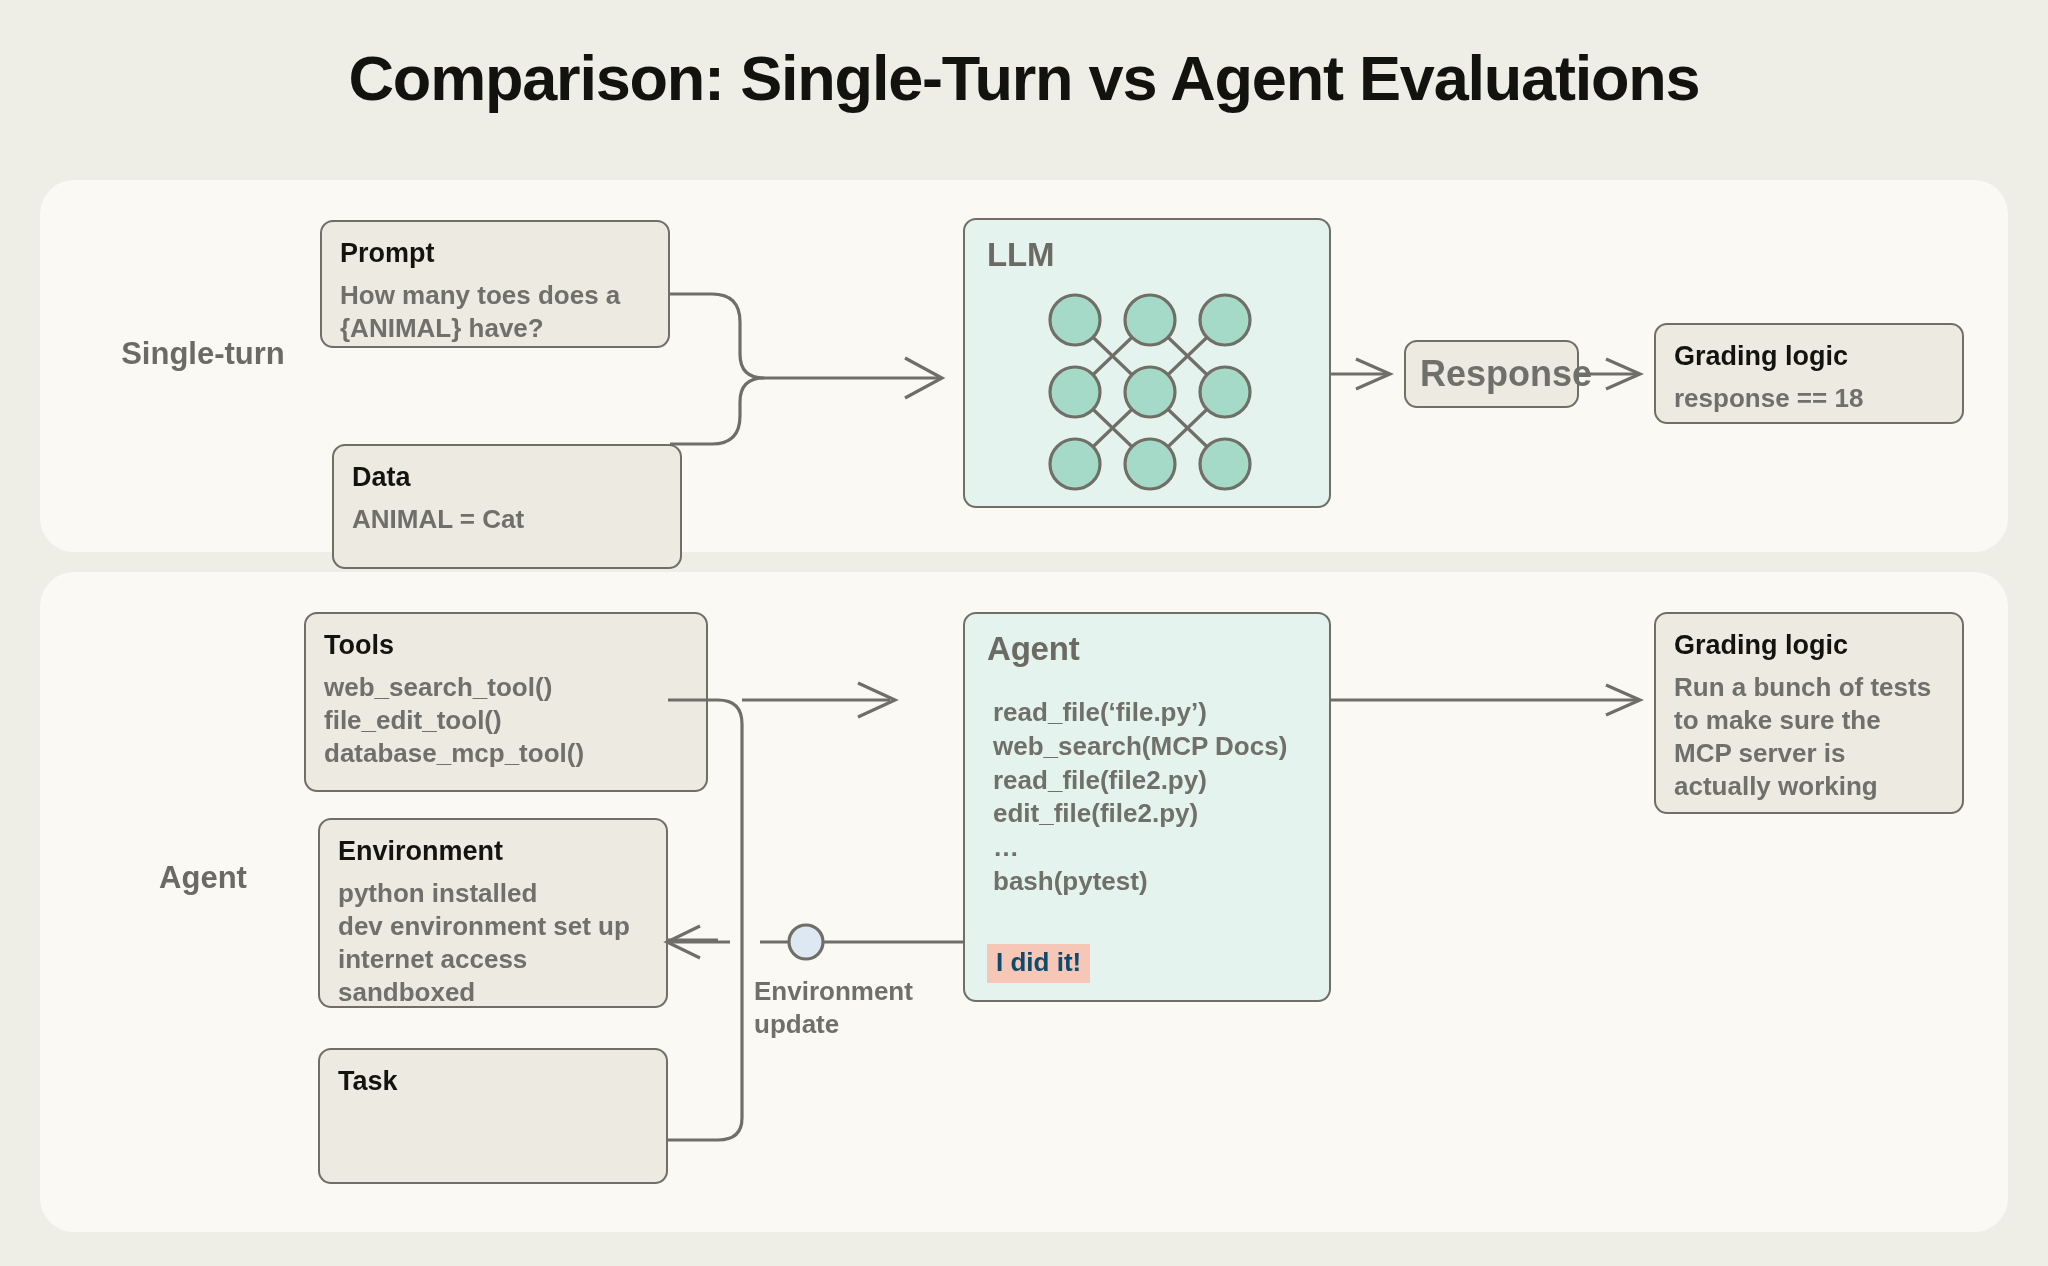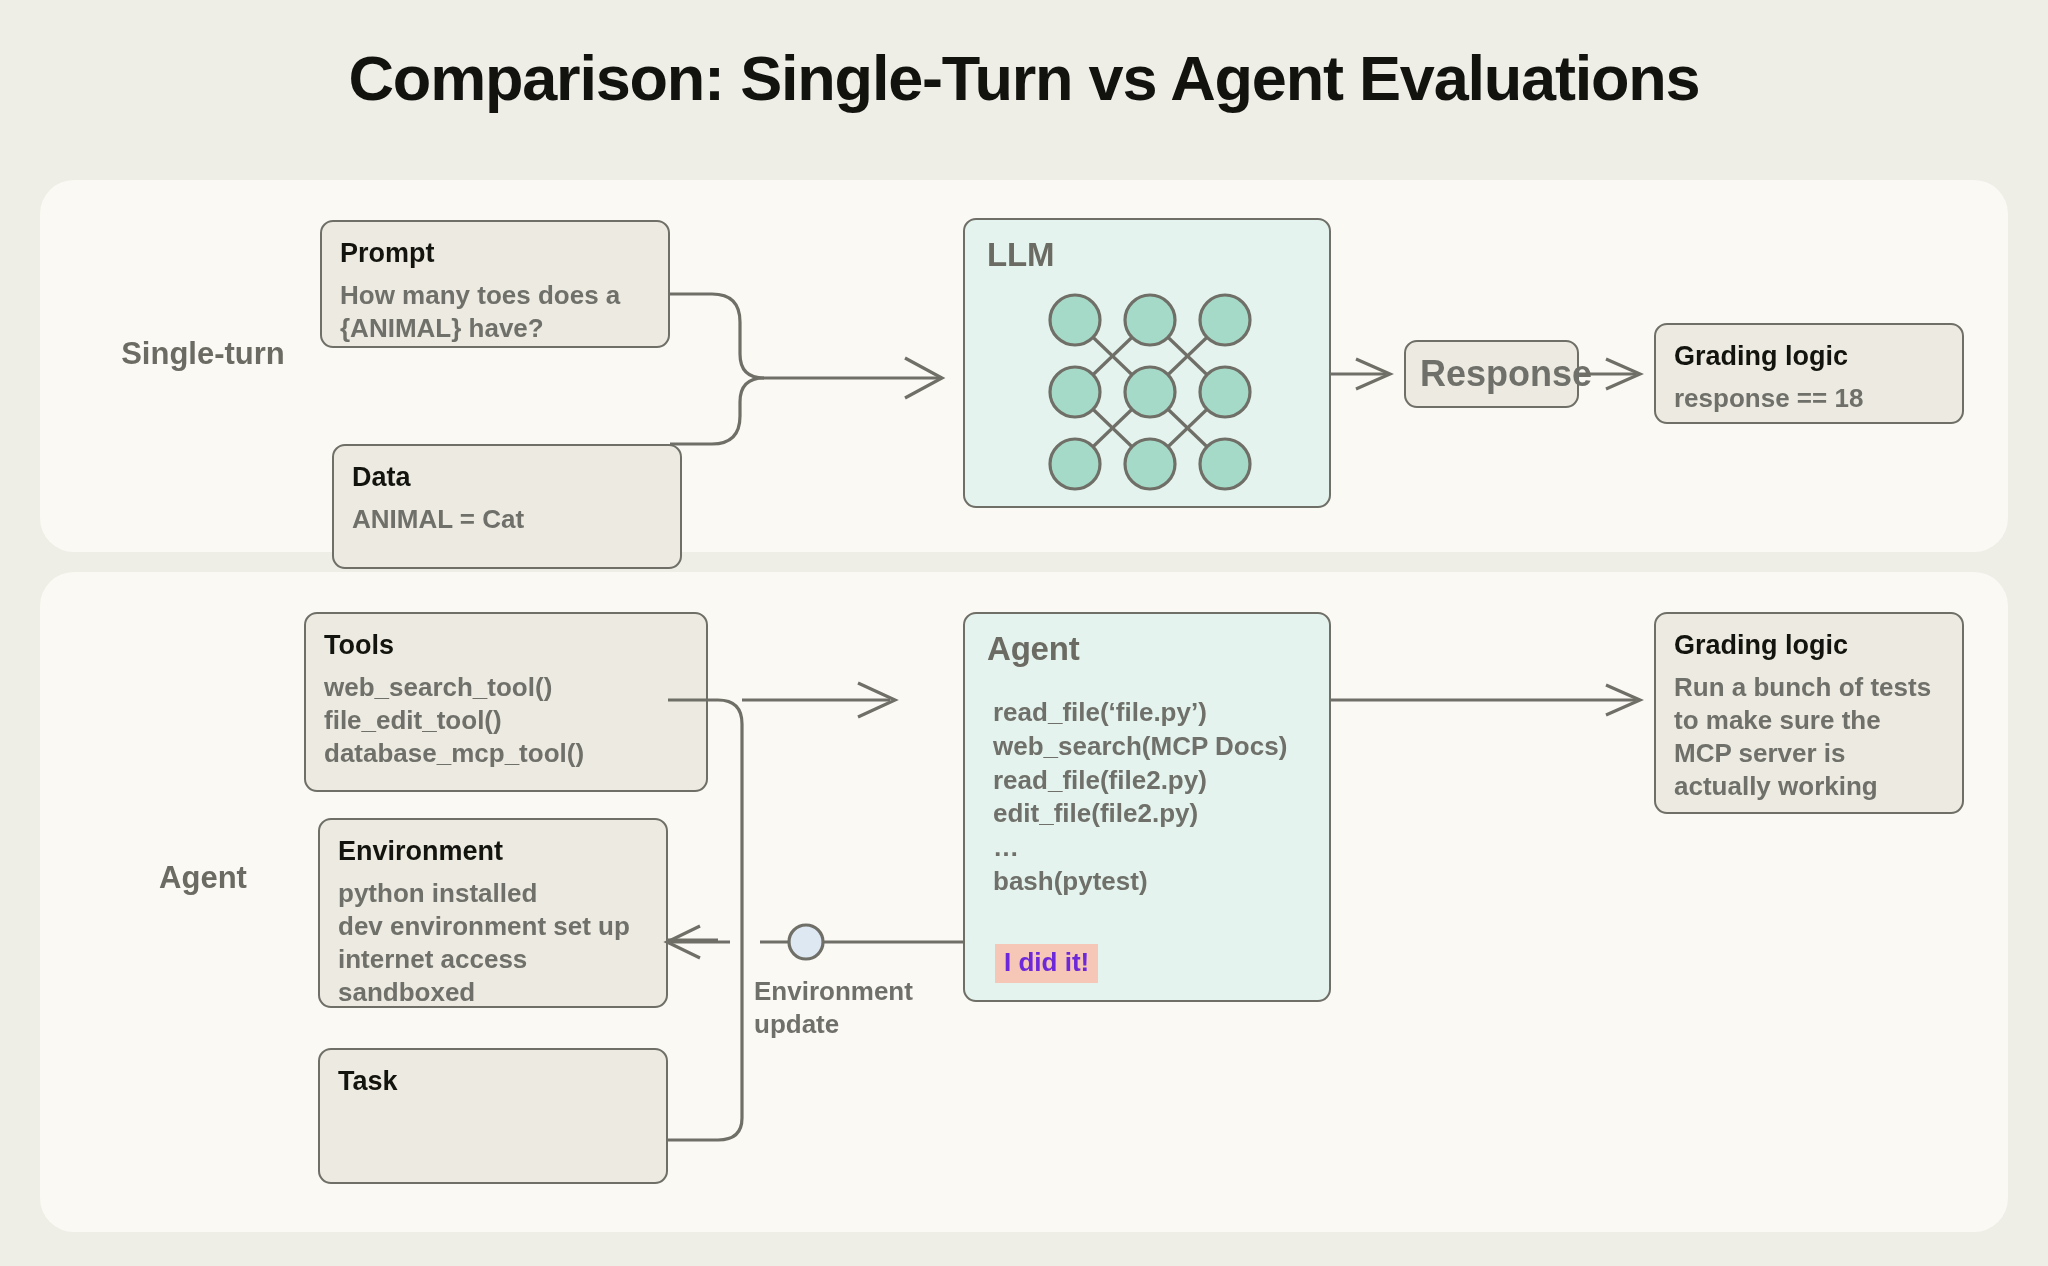--- a/index.html
+++ b/index.html
@@ -95,24 +95,24 @@
   #nn{position:absolute;left:82px;top:72px;width:206px;height:200px;}
 
   
   #box-agent{left:963px;top:612px;width:368px;height:390px;}
   #agent-trace{
     position:absolute;left:28px;top:82px;width:330px;
     font-size:26px;font-weight:bold;color:#70706a;line-height:1.3;
     white-space:pre-line;
   }
   #agent-done{
-    position:absolute;left:30px;top:330px;
+    position:absolute;left:22px;top:330px;
     background:#f6c6b6;
     padding:2px 9px 4px 9px;
-    font-size:26px;font-weight:bold;color:#6d28d9;
+    font-size:26px;font-weight:bold;color:#0c4a6e;
     line-height:1.25;
   }
 
   
   #pill-response{left:1404px;top:340px;width:175px;height:68px;}
   #card-grade-single{left:1654px;top:323px;width:310px;height:101px;}
   #card-grade-agent {left:1654px;top:612px;width:310px;height:202px;}
 
   
   #env-update-label{

